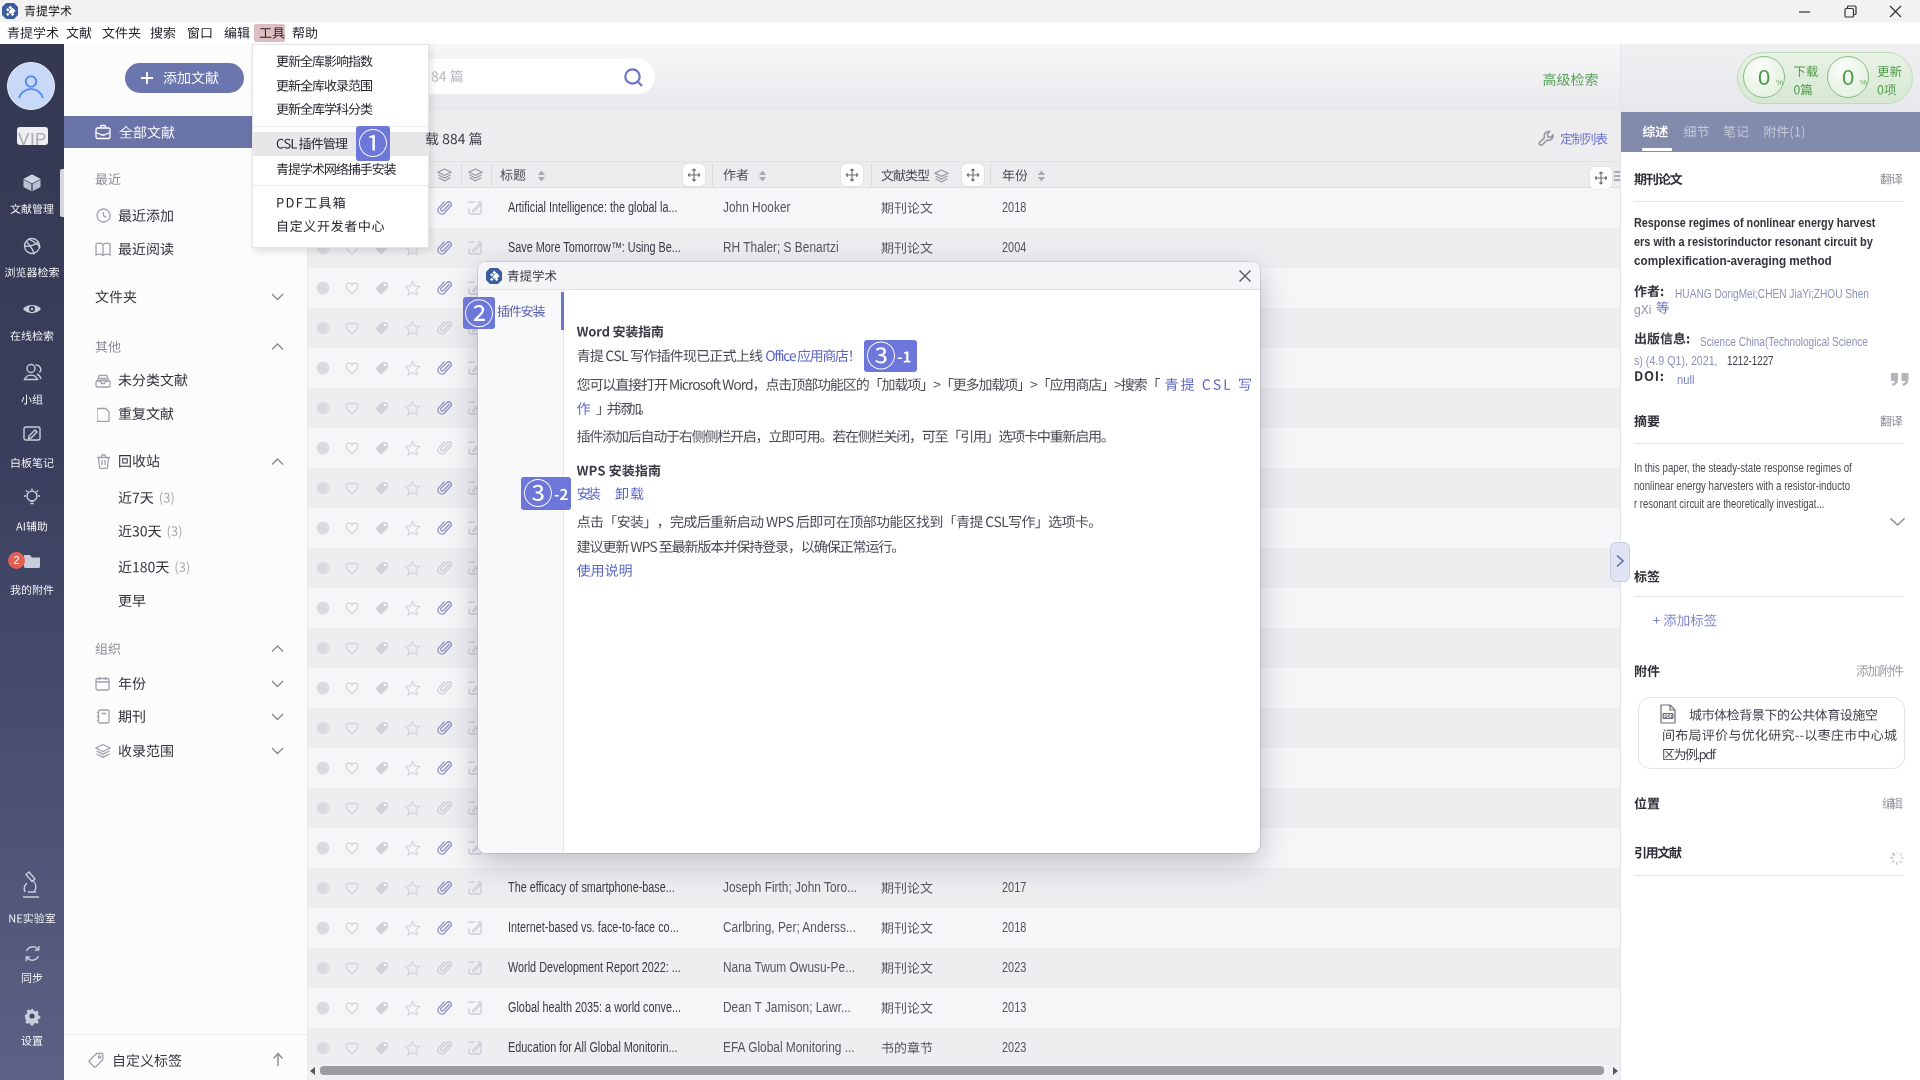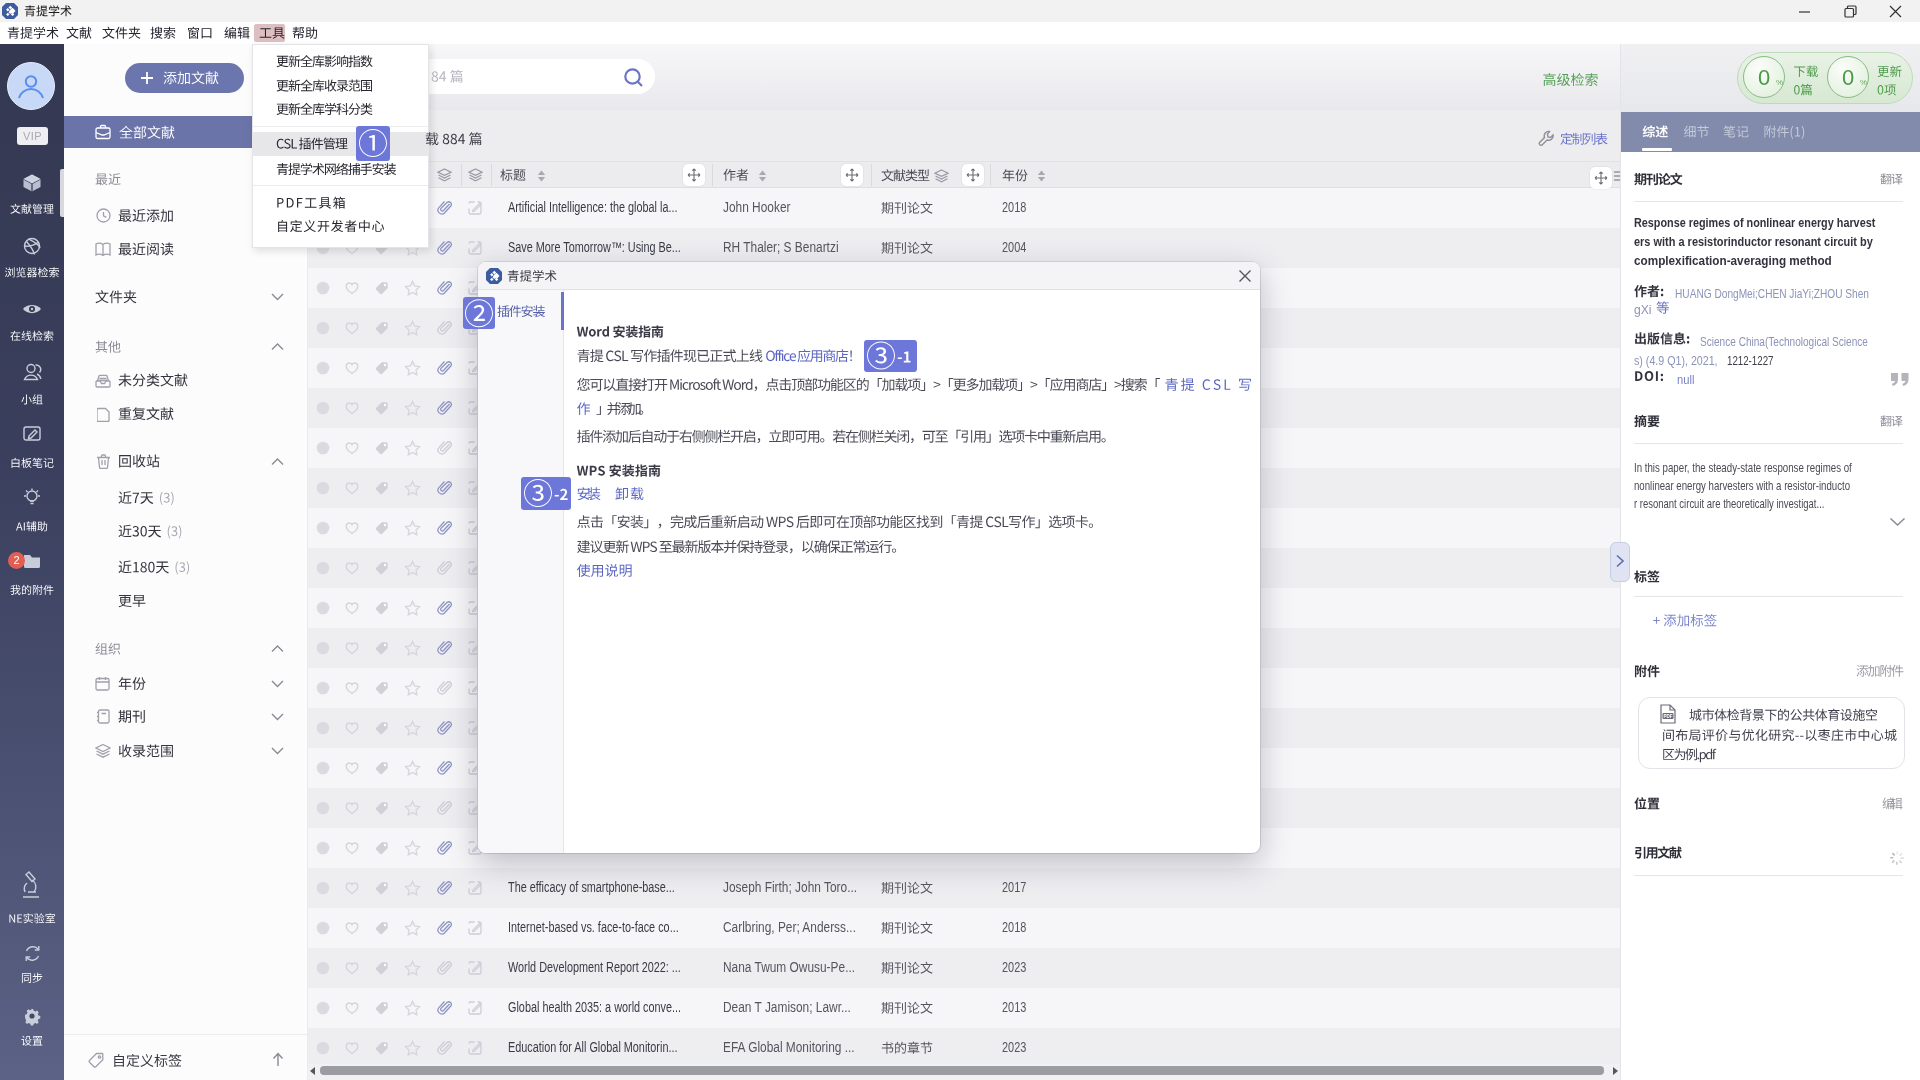--- a/index.html
+++ b/index.html
@@ -22,21 +22,21 @@
         <rect x="9.4" y="10.2" width="2.4" height="2.4" transform="rotate(45 10.6 11.4)"></rect>
       </g>
     </svg>
     <div style="position:absolute;left:0;top:44px;width:64px;height:1036px;background:linear-gradient(180deg,#343851 0%,#3a3f5d 40%,#4a5071 70%,#5b6285 100%)"></div>
     <div style="position:absolute;left:7px;top:62px;width:48px;height:48px;border-radius:50%;background:#c7d9f7;border:1.5px solid #e8edf8;box-sizing:border-box"></div>
     <svg style="position:absolute;left:14px;top:69px;z-index:1;" width="34" height="34" viewBox="0 0 34 34">
       <circle cx="17" cy="12.5" r="5.2" fill="none" stroke="#5b8def" stroke-width="2"></circle>
       <path d="M5 29 a12.5 12.5 0 0 1 24 0" fill="none" stroke="#5b8def" stroke-width="2"></path>
     </svg>
     <div style="position:absolute;left:17px;top:127px;width:31px;height:18px;background:#efeff1;border-radius:3px"></div>
-    <div style="position:absolute;left:17px;top:130px;font-size:11px;color:#a9a9b2;width:31px;text-align:center;letter-spacing:.5px;z-index:1;white-space:nowrap">VIP</div>
+    <div style="position:absolute;left:17px;top:130px;font-size:17px;color:#a9a9b2;width:31px;text-align:center;letter-spacing:.5px;z-index:1;white-space:nowrap">VIP</div>
     <div style="position:absolute;left:60px;top:169px;width:4px;height:48px;background:#d8d9df;border-radius:2px 0 0 2px"></div>
     <svg style="position:absolute;left:22px;top:173px;z-index:1;" width="20" height="20" viewBox="0 0 20 20">
       <path d="M10 1.5 L18.5 6 V14 L10 18.5 L1.5 14 V6 Z" fill="#b9bfd0"></path>
       <path d="M1.5 6 L10 10.5 L18.5 6 M10 10.5 V18.5" stroke="#343851" stroke-width="1.2" fill="none"></path>
       <path d="M10 1.5 L18.5 6 L10 10.5 L1.5 6 Z" fill="#cdd2e0"></path>
     </svg>
     <svg style="position:absolute;left:23px;top:237px;z-index:1;" width="18" height="18" viewBox="0 0 18 18">
       <circle cx="9" cy="9" r="7.5" fill="none" stroke="#c9cdda" stroke-width="1.4"></circle>
       <path d="M3.5 4.5 c4 4.5 6.5 8 8 13 M15.5 5 c-4 3.5-9 4.5-14.5 4.2 M6 2.2 c4.5 2.3 8.5 4 11.3 8.5" fill="none" stroke="#c9cdda" stroke-width="1.4"></path>
     </svg>

